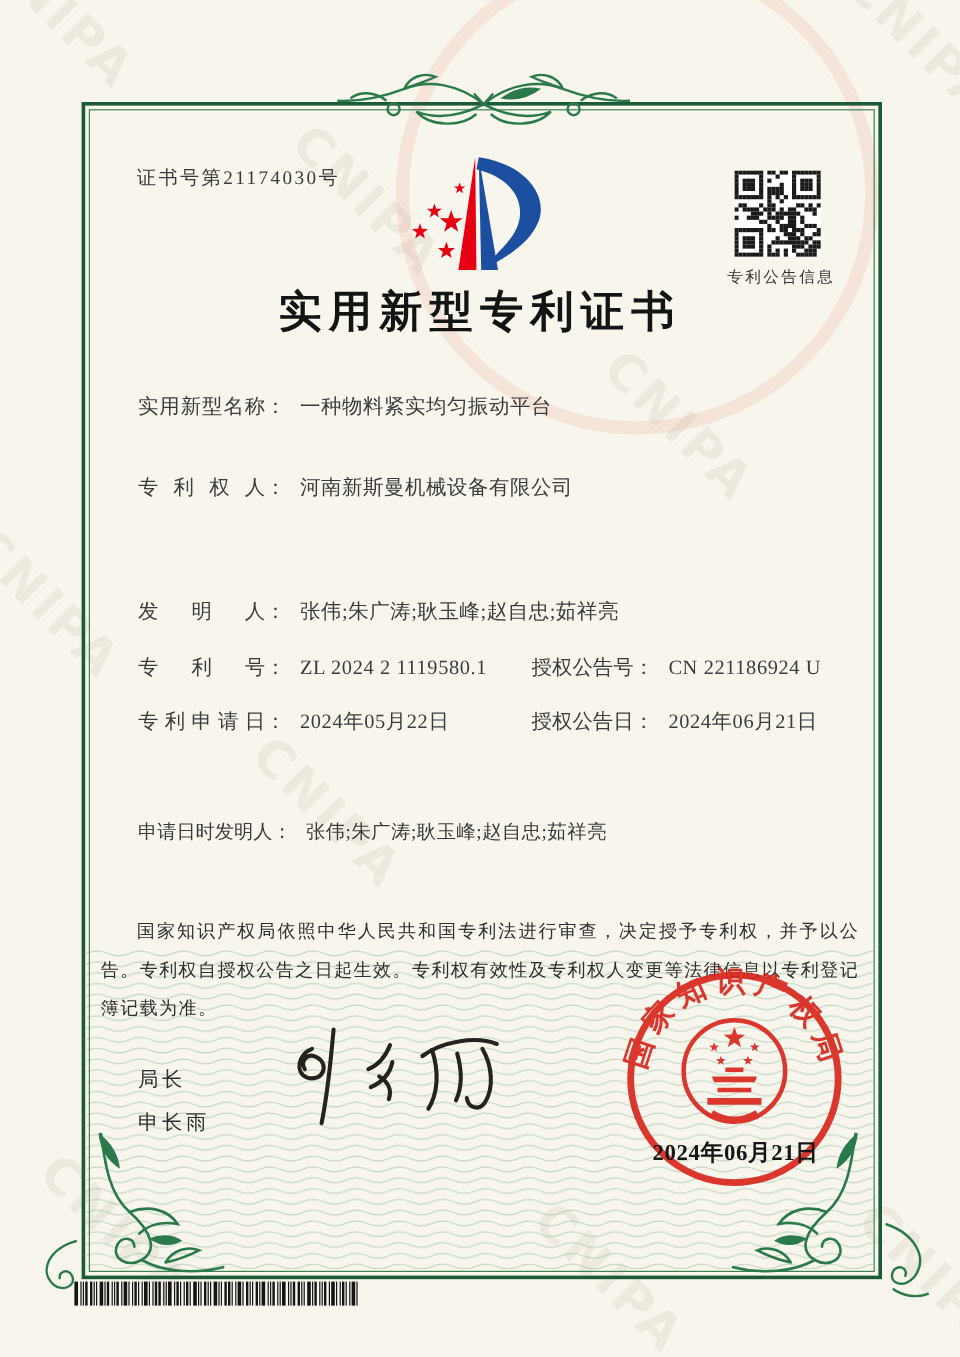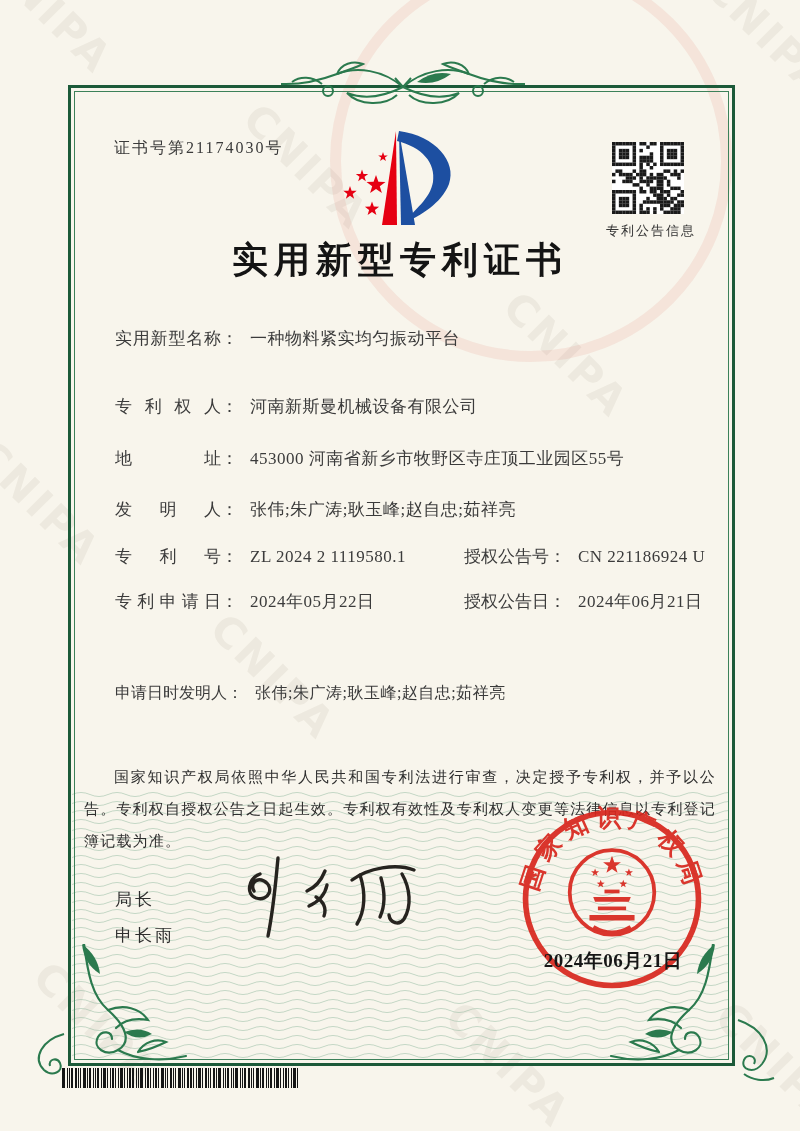--- a/index.html
+++ b/index.html
@@ -27,21 +27,21 @@
   .title{position:absolute;left:0;right:0;top:236px;text-align:center;
          font-size:36px;font-weight:bold;letter-spacing:6px;color:#141414;}
   .qrlabel{position:absolute;left:588px;top:222px;width:126px;text-align:center;
          font-size:13px;letter-spacing:2px;color:#333;}
 
   .row{position:absolute;left:115px;font-size:17px;color:#3b3b3b;white-space:nowrap;}
   .lbl{display:inline-block;text-align:justify;text-align-last:justify;vertical-align:bottom;}
   .w6{width:106px;}
   .col{margin-right:12px;}
   .val{letter-spacing:0.5px;font-family:Liberation Serif, serif;}
-  .rgrp{position:absolute;left:349px;top:0;}
+  .rgrp{position:absolute;left:328px;top:0;}
   .row-sm{font-size:16px;}
 
   .statement{position:absolute;left:84px;top:761px;width:632px;font-size:15px;
          line-height:32px;letter-spacing:1.2px;color:#2e2e2e;text-indent:2em;text-align:justify;}
 
   .signer-role{position:absolute;left:115px;top:888px;font-size:17px;letter-spacing:3px;color:#2e2e2e;}
   .signer-name{position:absolute;left:115px;top:924px;font-size:17px;letter-spacing:3px;color:#2e2e2e;}
   .sig{position:absolute;left:226px;top:844px;}
 
   .seal{position:absolute;left:518px;top:805px;width:188px;height:188px;}
@@ -389,23 +389,20 @@
   <div class="qrlabel">专利公告信息</div>
 
   <div class="title">实用新型专利证书</div>
 
   <div class="row" style="top:327px;">
     <span class="lbl w6">实用新型名称</span><span class="col">：</span><span class="val">一种物料紧实均匀振动平台</span>
   </div>
   <div class="row" style="top:395px;">
     <span class="lbl w6">专利权人</span><span class="col">：</span><span class="val">河南新斯曼机械设备有限公司</span>
   </div>
-  <div class="row" style="top:447px;">
-    <span class="lbl w6">地址</span><span class="col">：</span><span class="val">453000 河南省新乡市牧野区寺庄顶工业园区55号</span>
-  </div>
   <div class="row" style="top:498px;">
     <span class="lbl w6">发明人</span><span class="col">：</span><span class="val">张伟;朱广涛;耿玉峰;赵自忠;茹祥亮</span>
   </div>
   <div class="row" style="top:545px;width:575px;">
     <span class="lbl w6">专利号</span><span class="col">：</span><span class="val">ZL 2024 2 1119580.1</span>
     <span class="rgrp"><span class="lbl">授权公告号</span><span class="col">：</span><span class="val">CN 221186924 U</span></span>
   </div>
   <div class="row" style="top:590px;width:575px;">
     <span class="lbl w6">专利申请日</span><span class="col">：</span><span class="val">2024年05月22日</span>
     <span class="rgrp"><span class="lbl">授权公告日</span><span class="col">：</span><span class="val">2024年06月21日</span></span>

